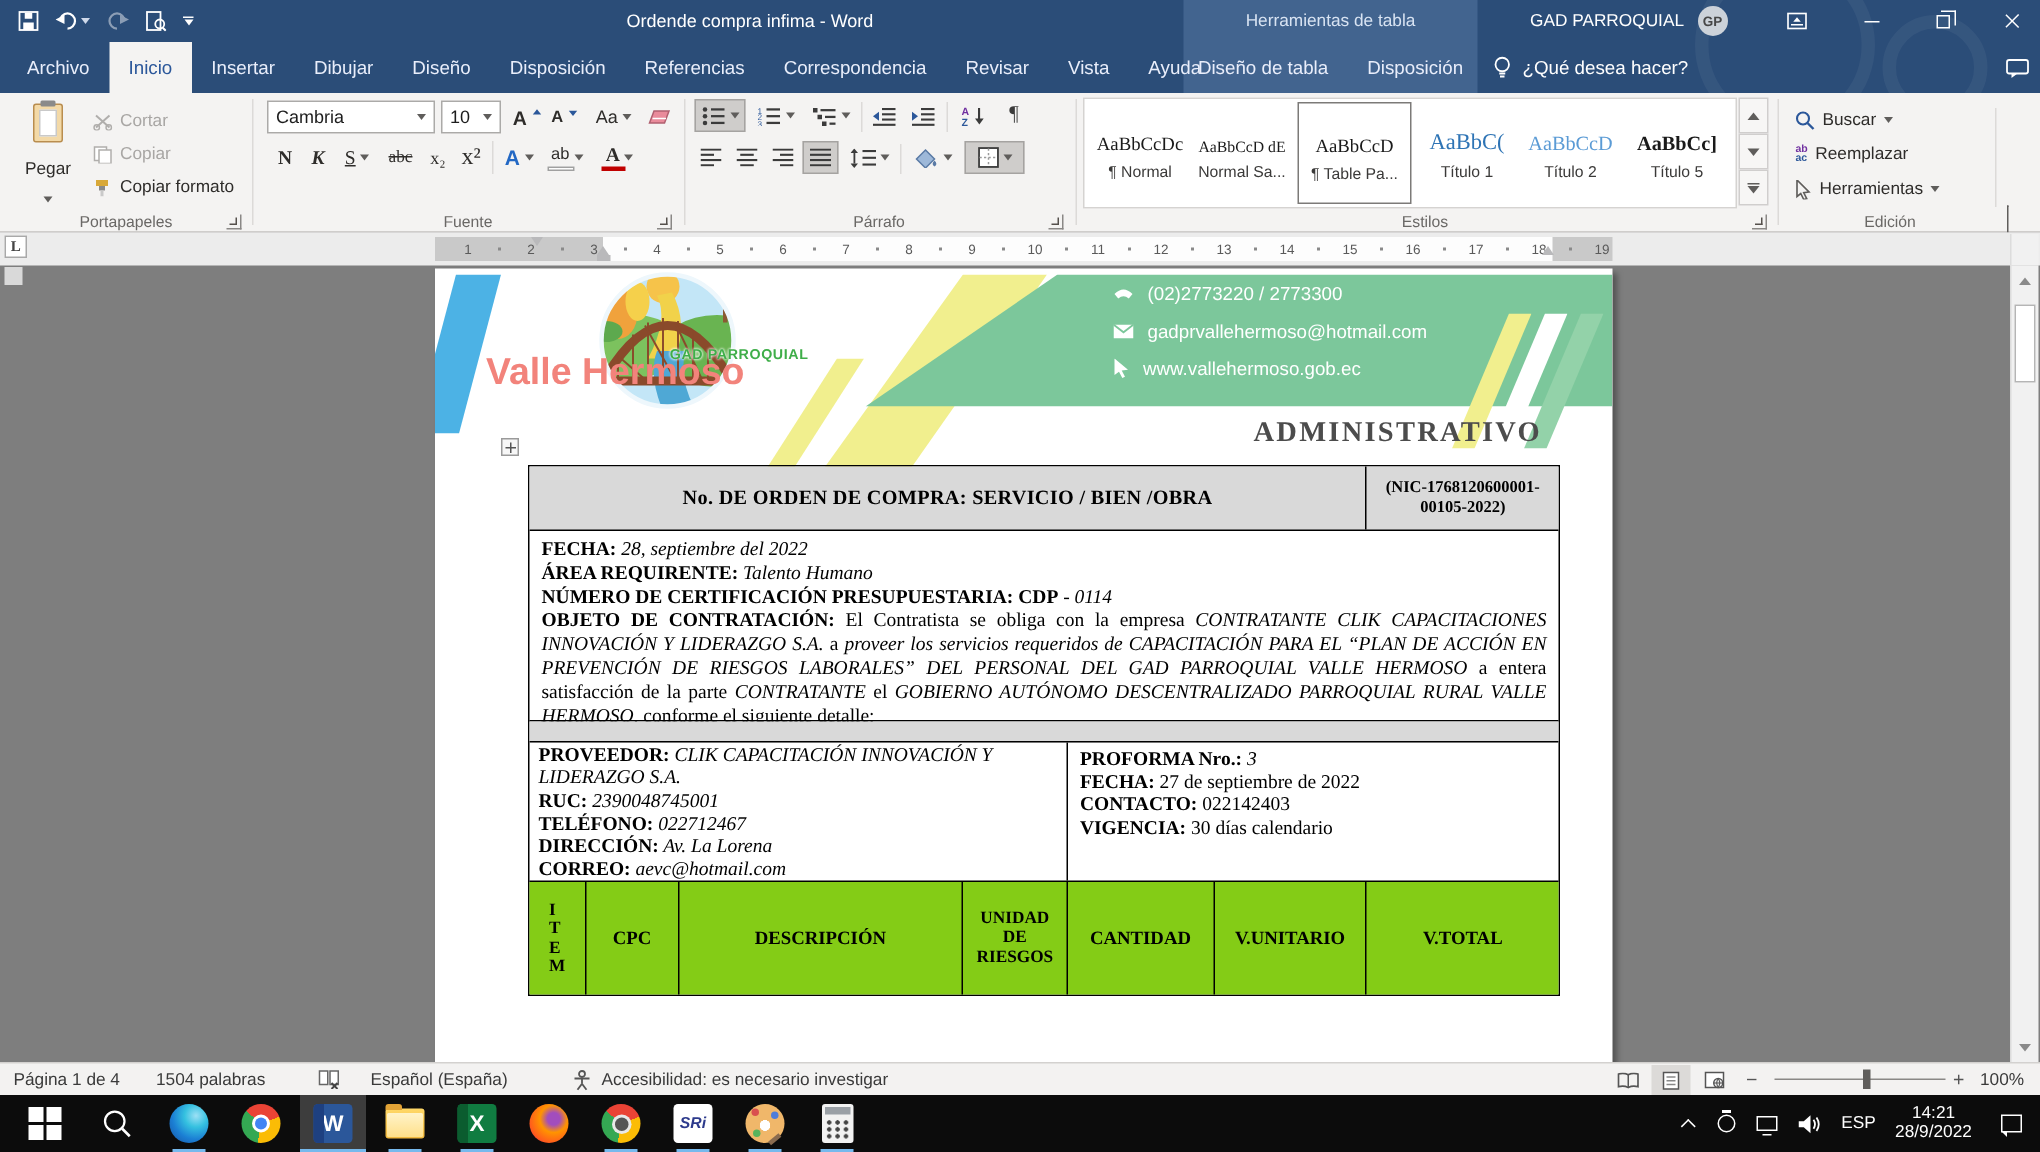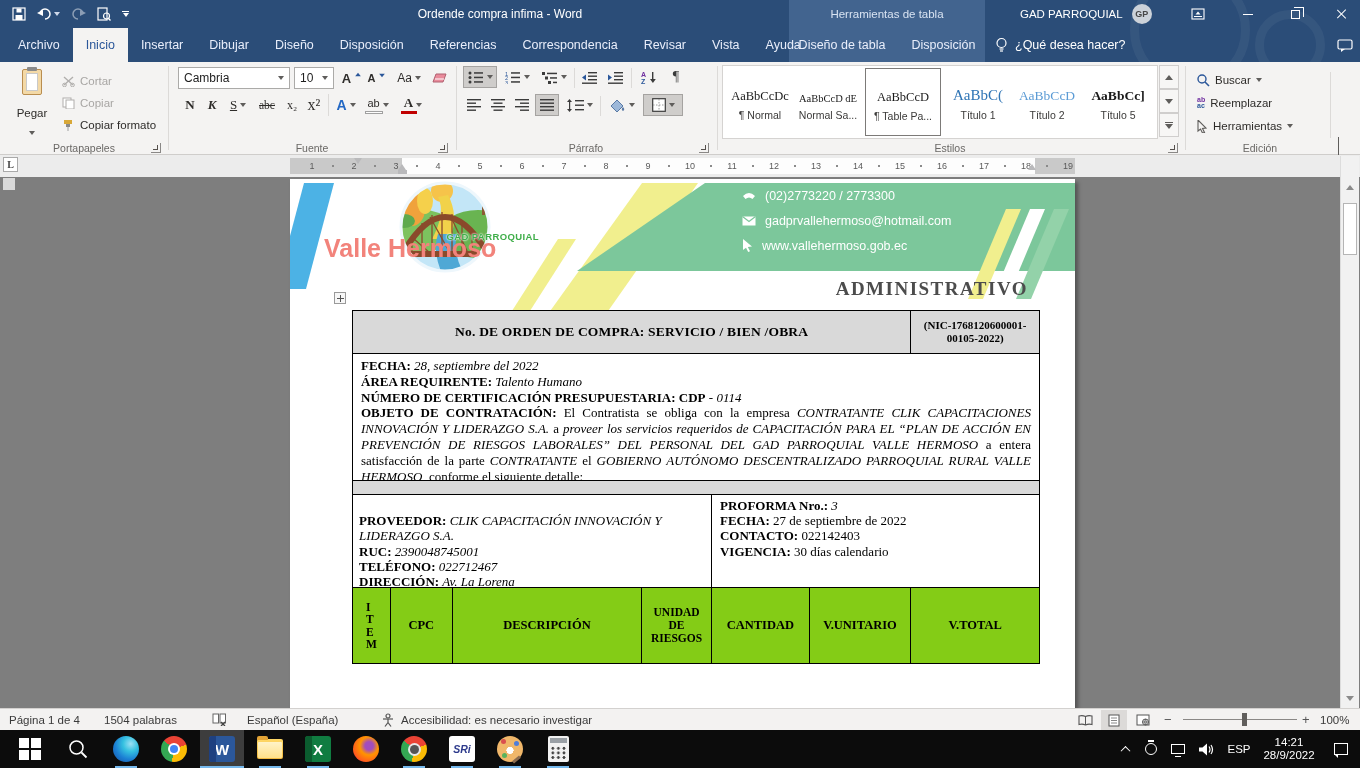--- a/index.html
+++ b/index.html
@@ -77,21 +77,21 @@
 #rowtitle{height:57px;display:flex;align-items:center;justify-content:center;font-family:"DejaVu Sans",sans-serif;font-weight:bold;font-size:27px;letter-spacing:1px}
 #roworder{height:43px;display:flex;background:#d9d9d9}
 #ordercell{width:560px;border-right:1px solid #000;display:flex;align-items:center;justify-content:center;font-weight:bold;font-size:13.5px;letter-spacing:.2px}
 #niccell{width:128px;display:flex;align-items:center;justify-content:flex-start;text-align:center;font-weight:bold;font-size:11px;line-height:13px;padding:2px}
 #rowdetails{height:127px;padding:4px 8px 0 8px;font-size:13px;line-height:15.8px}
 .b{font-weight:bold}
 .i{font-style:italic}
 #objeto{text-align:justify}
 #rowthin{height:14px}
 #rowprov{height:93px;display:flex}
-#provcell{width:360px;border-right:1px solid #000;padding:18px 6px;font-size:13px;line-height:15.3px}
+#provcell{width:360px;border-right:1px solid #000;padding:0 6px;font-size:13px;line-height:15.3px}
 #profcell{width:328px;padding:3px 8px;font-size:13px;line-height:15.2px}
 #rowitems{height:75px;display:flex;background:#84cc16;border-bottom:none}
 .hcell{border-right:1px solid #000;display:flex;align-items:center;justify-content:center;font-weight:bold;font-size:12.5px;text-align:center}
 .hcell:last-child{border-right:none}
 #itemv{width:11px;word-break:break-all;line-height:12.5px;font-size:11.5px;text-align:left}
 
 #vscroll{position:absolute;left:1340px;top:177px;width:19px;height:531px;background:#f1f1f1;border-left:1px solid #dcdcdc}
 .sbtn{position:absolute;left:1px;width:16px;height:16px;display:flex;align-items:center;justify-content:center;background:#f1f1f1}
 #sthumb{position:absolute;left:2px;top:26px;width:14px;height:52px;background:#fff;border:1px solid #b5b5b5}
 #scorner{position:absolute;left:1340px;top:156px;width:19px;height:21px;background:#f1f1f1;border-left:1px solid #dcdcdc}

